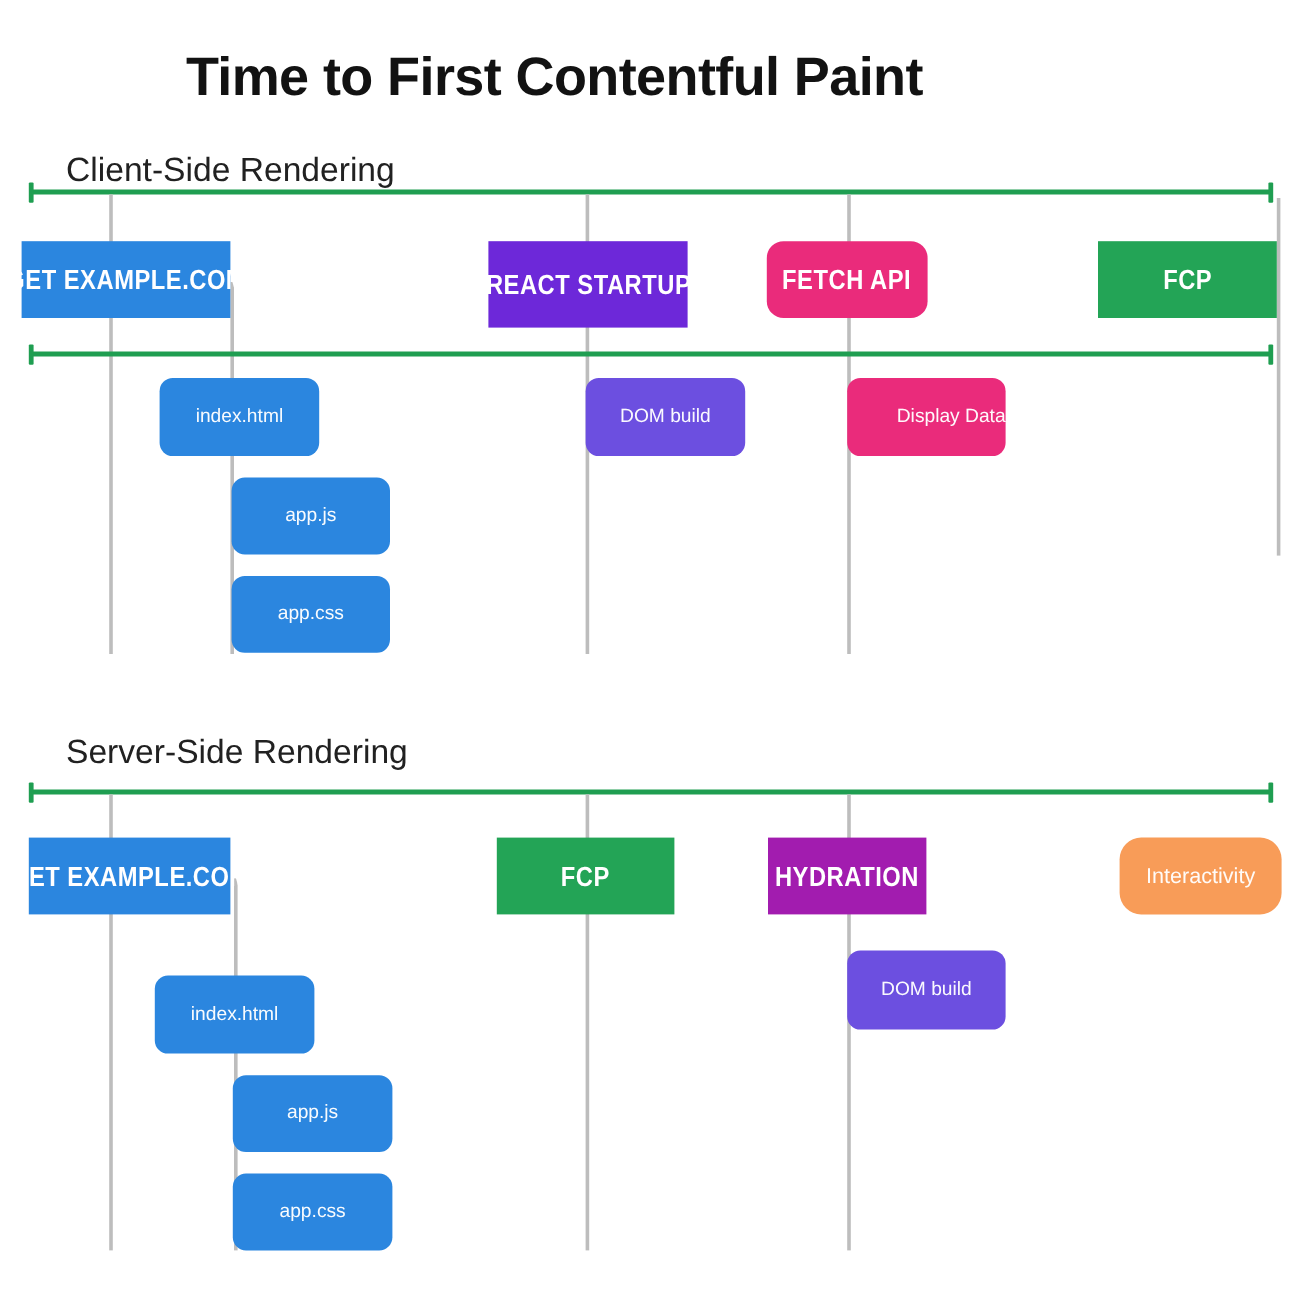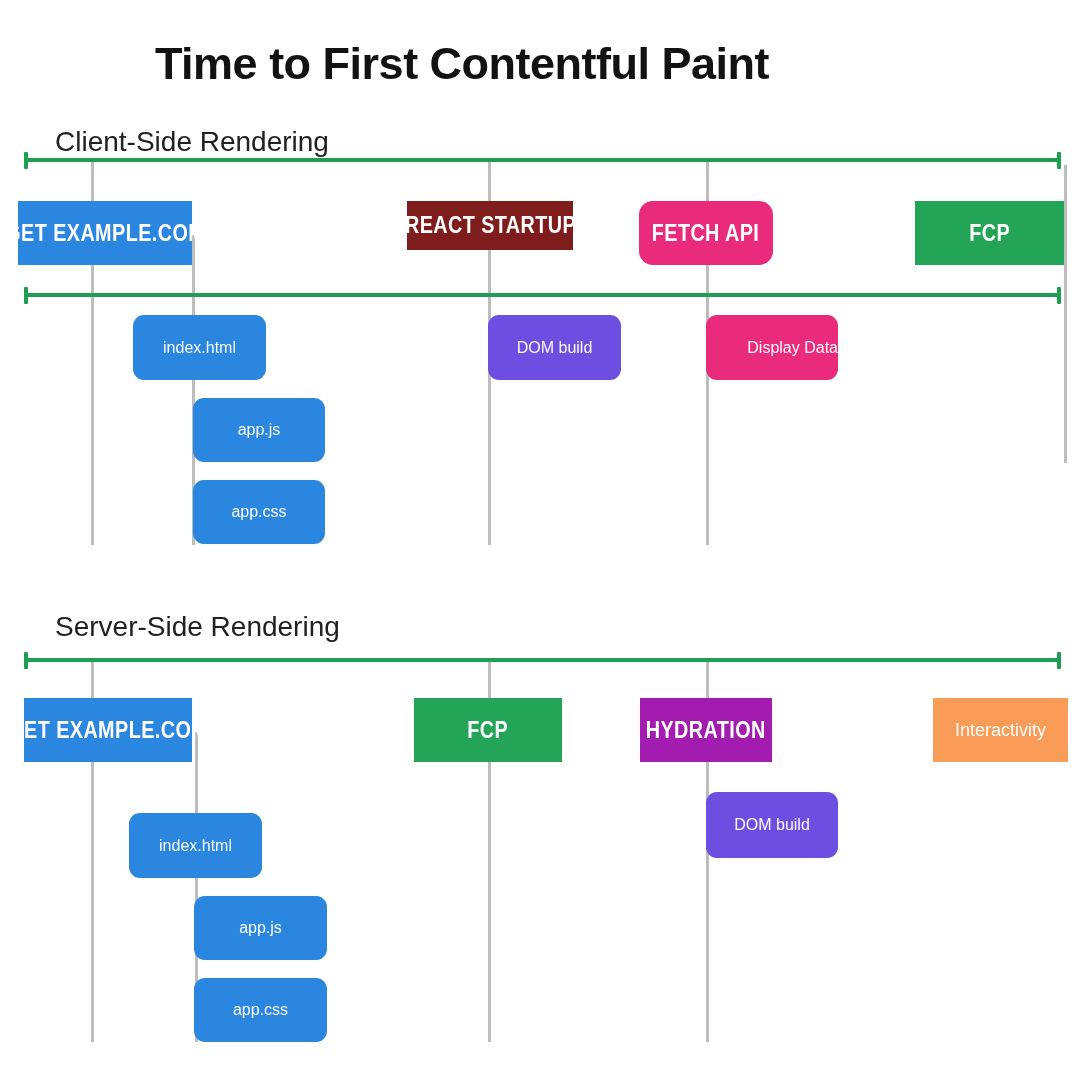--- a/index.html
+++ b/index.html
@@ -30,21 +30,21 @@
   .v-line{width:3px;}
 
   .box{
     display:flex;align-items:center;justify-content:center;
     color:#ffffff;text-align:center;
   }
   .m-bold{
     font-weight:700;font-size:23px;letter-spacing:0.5px;
   }
   .m-bold .condense{display:inline-block;transform:scaleX(0.86);white-space:nowrap;}
-  .m-reg{font-weight:400;font-size:18px;color:rgba(255,255,255,0.96);}
+  .m-reg{font-weight:400;font-size:18px;color:rgba(255,255,255,0.96);border-radius:18px;}
   .task{font-weight:400;font-size:16px;color:rgba(255,255,255,0.97);border-radius:11px;}
 </style>
 </head>
 <body>
 
 <div id="canvas">
 
   <div class="abs main-title">Time to First Contentful Paint</div>
 
   <div class="abs section-label" style="left:55px;top:126px;">Client-Side Rendering</div>
@@ -56,21 +56,21 @@
 
   <div class="abs v-line" style="left: 91px; top: 162px; height: 383px; background: rgb(189, 189, 189);"></div>
   <div class="abs v-line" style="left: 192px; top: 235px; height: 310px; background: rgb(189, 189, 189);"></div>
   <div class="abs v-line" style="left: 488px; top: 162px; height: 383px; background: rgb(189, 189, 189);"></div>
   <div class="abs v-line" style="left: 706px; top: 162px; height: 383px; background: rgb(189, 189, 189);"></div>
   <div class="abs v-line" style="left: 1064px; top: 165px; height: 298px; background: rgb(189, 189, 189);"></div>
 
   <div class="abs box m-bold" style="left: 18px; top: 201px; width: 174px; height: 64px; background: rgb(43, 134, 223);">
     <span class="condense">GET EXAMPLE.COM</span>
   </div>
-  <div class="abs box m-bold" style="left: 407px; top: 201px; width: 166px; height: 49px; background: #7f1d1d;">
+  <div class="abs box m-bold" style="left: 407px; top: 201px; width: 166px; height: 72px; background: #6d28d9;">
     <span class="condense">REACT STARTUP</span>
   </div>
   <div class="abs box m-bold" style="left: 639px; top: 201px; width: 134px; height: 64px; background: rgb(234, 43, 123); border-radius: 14px;">
     <span class="condense">FETCH API</span>
   </div>
   <div class="abs box m-bold" style="left: 915px; top: 201px; width: 149px; height: 64px; background: rgb(35, 164, 86);">
     <span class="condense">FCP</span>
   </div>
 
   <div class="abs tl-line" style="left: 25px; top: 293px; width: 1035px; background: rgb(31, 158, 81);">

